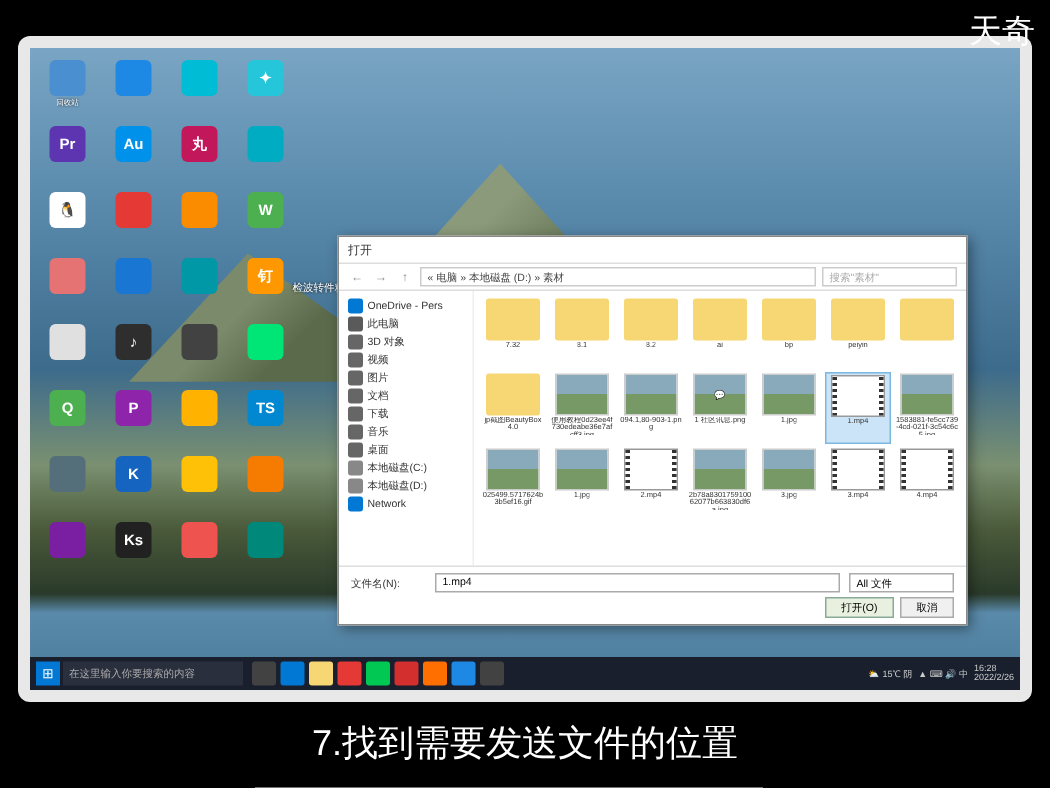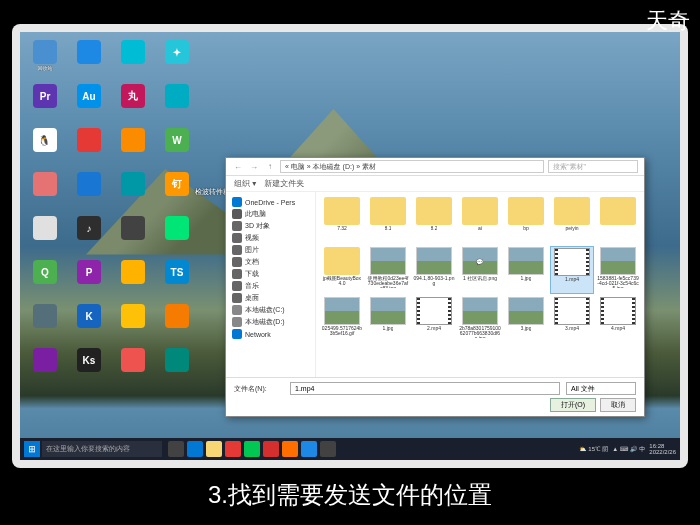--- a/index.html
+++ b/index.html
@@ -187,30 +187,27 @@
         <div class="dicon">
           <div class="ic" style="background:#00897b"></div>
           <div class="lbl"></div>
         </div>
       </div>
 
 <div class="note">检波转件精简
 416.png</div>
 
 <div class="dialog">
+  <div class="dlg-title">打开</div>
   <div class="dlg-nav">
     <div class="arrow">←</div>
     <div class="arrow">→</div>
     <div class="arrow">↑</div>
     <div class="path">« 电脑 » 本地磁盘 (D:) » 素材</div>
     <div class="search">搜索"素材"</div>
-  </div>
-  <div class="dlg-toolbar">
-    <span>组织 ▾</span>
-    <span>新建文件夹</span>
   </div>
   <div class="dlg-body">
     <div class="dlg-side">
             <div class="side-item">
               <div class="si" style="background:#0078d4"></div>
               <span>OneDrive - Pers</span>
             </div>
             <div class="side-item">
               <div class="si" style="background:#5a5a5a"></div>
               <span>此电脑</span>
@@ -374,13 +371,13 @@
     <span>⛅ 15℃ 阴</span>
     <span>▲ ⌨ 🔊 中</span>
     <span><span>16:28</span><br><span>2022/2/26</span></span>
   </div>
 </div>
 
 </div>
 </div>
 
 <div class="watermark">天奇</div>
-<div class="caption">3.找到需要发送文件的位置</div>
+<div class="caption">7.找到需要发送文件的位置</div>
 
 </body></html>

